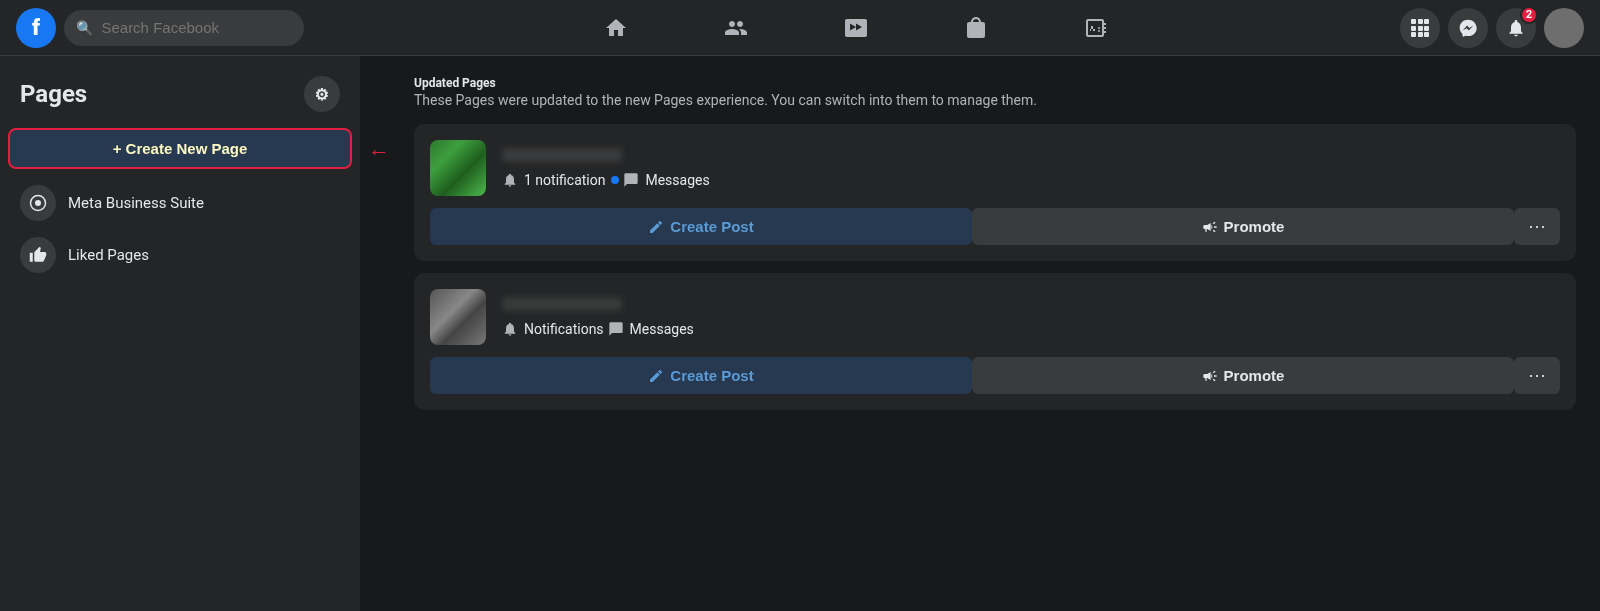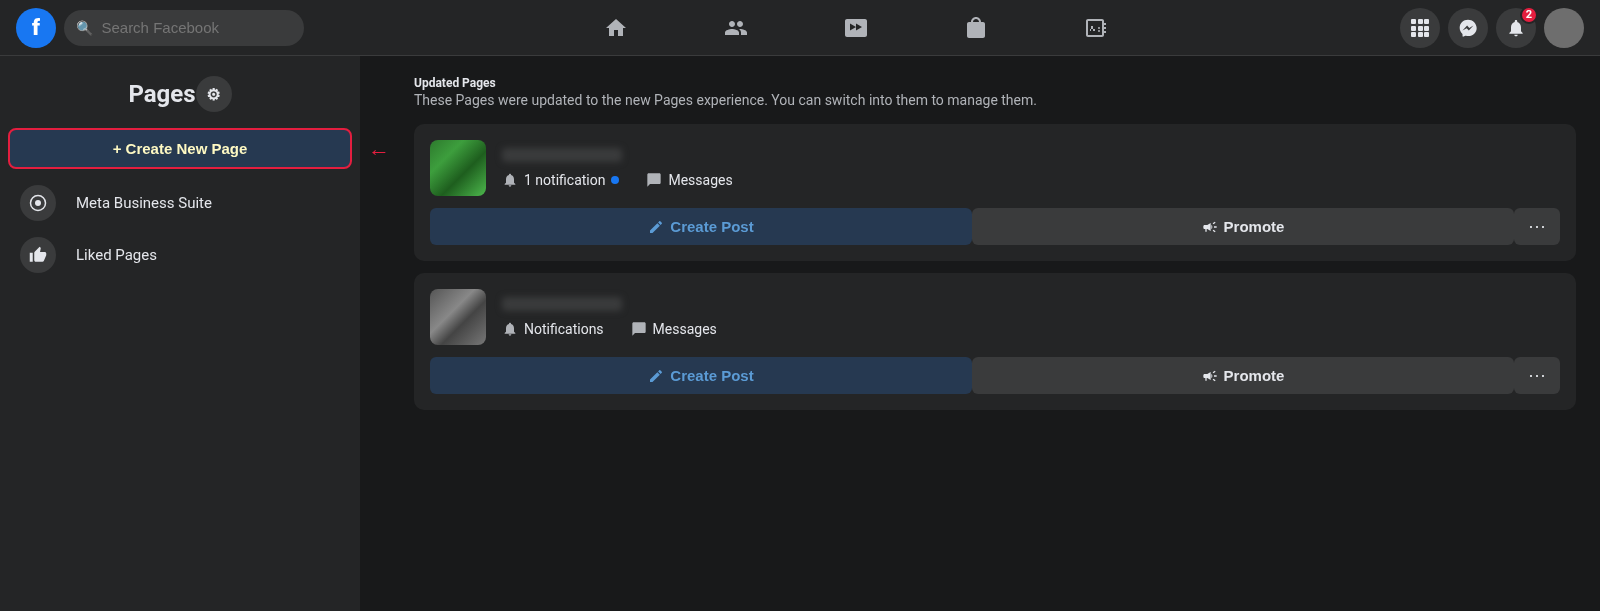--- a/index.html
+++ b/index.html
@@ -119,21 +119,21 @@
       flex-shrink: 0;
       overflow-y: auto;
     }
     .sidebar-title {
       font-size: 24px;
       font-weight: 700;
       color: #e4e6eb;
       padding: 8px 12px;
       display: flex;
       align-items: center;
-      justify-content: center;
+      justify-content: space-between;
     }
     .gear-btn {
       width: 36px; height: 36px;
       background: #3a3b3c;
       border-radius: 50%;
       display: flex; align-items: center; justify-content: center;
       cursor: pointer;
       color: #e4e6eb;
       font-size: 16px;
     }
@@ -157,21 +157,21 @@
 
     .arrow-indicator {
       color: #e41e3f;
       font-size: 22px;
       margin-left: 8px;
     }
 
     .sidebar-item {
       display: flex;
       align-items: center;
-      gap: 20px;
+      gap: 12px;
       padding: 8px 12px;
       border-radius: 8px;
       cursor: pointer;
       font-size: 15px;
       color: #e4e6eb;
     }
     .sidebar-icon {
       width: 36px; height: 36px;
       background: #3a3b3c;
       border-radius: 50%;
@@ -240,21 +240,21 @@
       height: 14px;
       width: 120px;
       background: #3a3b3c;
       border-radius: 4px;
       margin-bottom: 10px;
       filter: blur(3px);
     }
     .page-meta {
       display: flex;
       align-items: center;
-      gap: 27px;
+      gap: 4px;
     }
     .meta-item {
       display: flex;
       align-items: center;
       gap: 6px;
       font-size: 14px;
       color: #e4e6eb;
     }
     .notif-dot {
       width: 8px; height: 8px;

